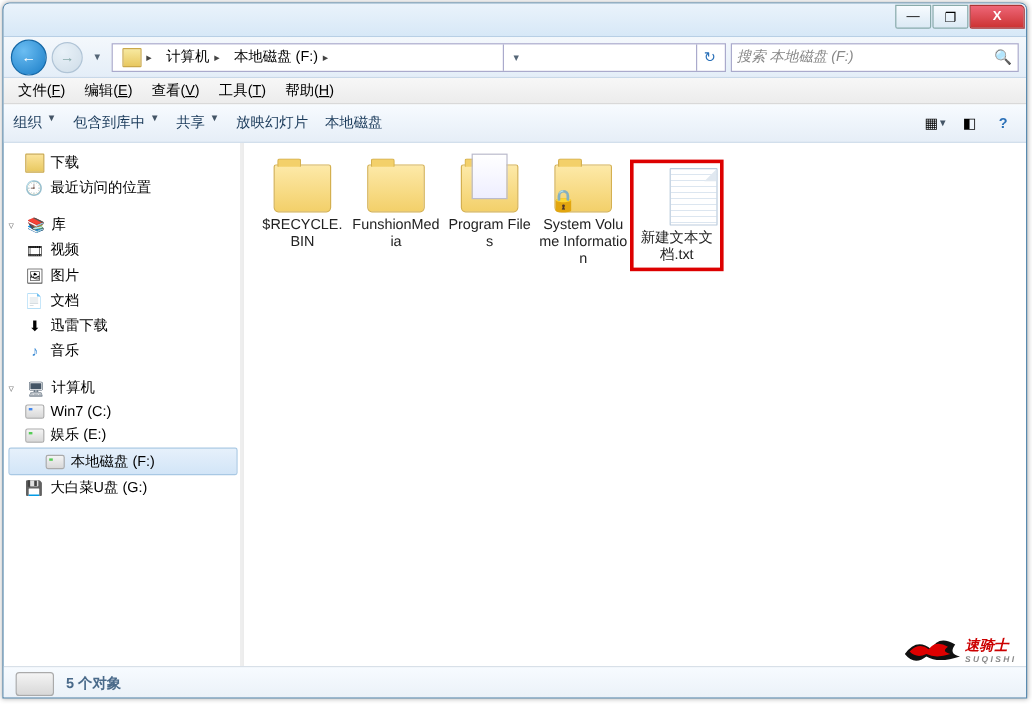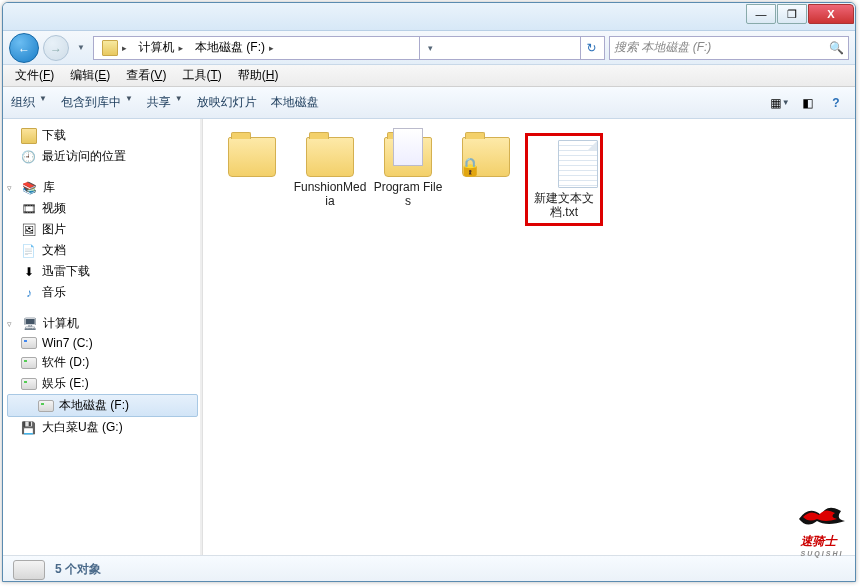--- a/index.html
+++ b/index.html
@@ -60,21 +60,21 @@
 .fico.folder.files::after { content: ""; position: absolute; left: 8px; top: -10px; width: 28px; height: 36px; background: linear-gradient(#fff,#eef); border: 1px solid #bbc; }
 .fico.folder.lock::after { content: "🔒"; position: absolute; left: -4px; bottom: -2px; font-size: 18px; color: #d4a030; }
 .fico.txt { width: 40px; height: 48px; background: repeating-linear-gradient(#fff 0 4px,#dce6f0 4px 5px); border: 1px solid #bcd; border-radius: 1px; position: relative; }
 .fico.txt::before { content: ""; position: absolute; right: 0; top: 0; border-width: 0 0 10px 10px; border-style: solid; border-color: transparent transparent #e0e8f0 transparent; }
 .flabel { font-size: 12px; line-height: 14px; word-break: break-all; color: #222; }
 
 .statusbar { height: 28px; border-top: 1px solid #d8e0e8; background: linear-gradient(#f7fbff,#eaf1f8); display: flex; align-items: center; padding: 0 10px; gap: 10px; }
 .status-icon { width: 32px; height: 20px; background: linear-gradient(#f4f4f4,#d8d8d8); border: 1px solid #aaa; border-radius: 3px; }
 .status-text { color: #4a6a8a; font-weight: bold; }
 
-.watermark { position: absolute; right: 8px; bottom: 24px; font-size: 11px; color: #c00; font-style: italic; font-weight: bold; display: flex; align-items: center; gap: 2px; flex-direction: column; }
+.watermark { position: absolute; right: 8px; bottom: 24px; font-size: 11px; color: #c00; font-style: italic; font-weight: bold; display: flex; align-items: center; gap: 2px; }
 .watermark svg { width: 50px; height: 30px; }
 .watermark .sub { font-size: 7px; color: #888; display: block; letter-spacing: 2px; }
 </style>
 </head>
 <body>
 
 <div class="window">
 
   <div class="titlebar">
     <div class="window-btns">
@@ -184,51 +184,49 @@
             <span class="exp">▿</span>
             <span class="ticon pc">🖥</span>
             <span>计算机</span>
           </div>
         <div class="tree-item child">
             <span class="ticon drive c"></span>
             <span>Win7 (C:)</span>
           </div>
         <div class="tree-item child">
             <span class="ticon drive"></span>
-            <span>软件 (D:)</span>
-          </div>
-        <div class="tree-item child">
-            <span class="ticon drive"></span>
             <span>娱乐 (E:)</span>
           </div>
         <div class="tree-item child selected">
             <span class="ticon drive"></span>
             <span>本地磁盘 (F:)</span>
           </div>
         <div class="tree-item child">
             <span class="ticon">💾</span>
             <span>大白菜U盘 (G:)</span>
           </div>
       </div>
     </div>
 
     <div class="filepane">
       <div class="file-item">
         <div class="fico folder"></div>
+        <div class="flabel">$RECYCLE.BIN</div>
       </div>
       <div class="file-item">
         <div class="fico folder"></div>
         <div class="flabel">FunshionMedia</div>
       </div>
       <div class="file-item">
         <div class="fico folder files"></div>
         <div class="flabel">Program Files</div>
       </div>
       <div class="file-item">
         <div class="fico folder lock"></div>
+        <div class="flabel">System Volume Information</div>
       </div>
       <div class="file-item highlighted">
         <div class="fico txt"></div>
         <div class="flabel">新建文本文档.txt</div>
       </div>
     </div>
   </div>
 
   <div class="statusbar">
     <div class="status-icon"></div>

